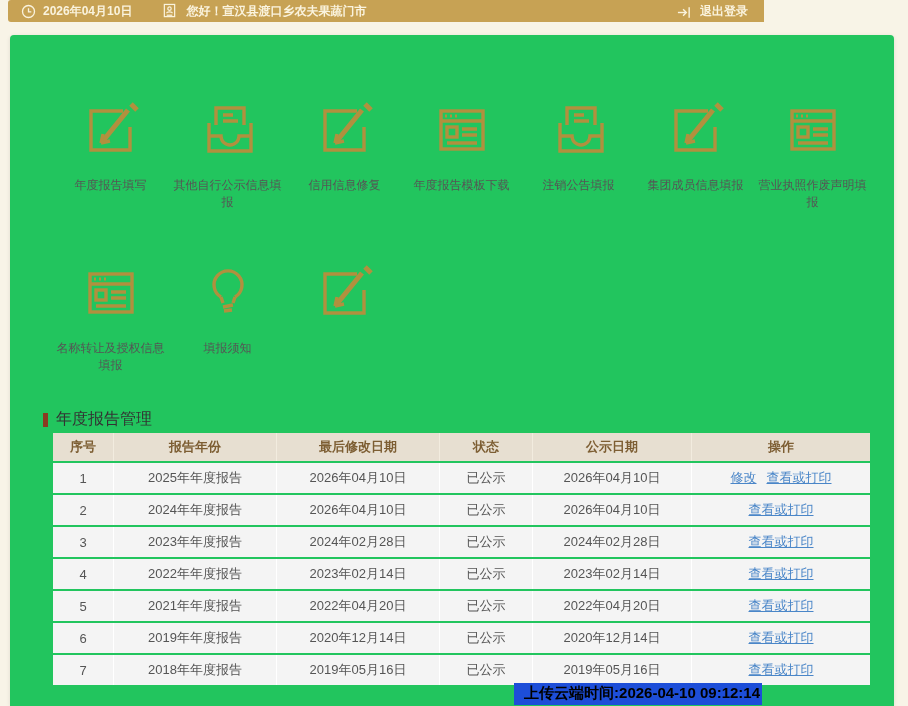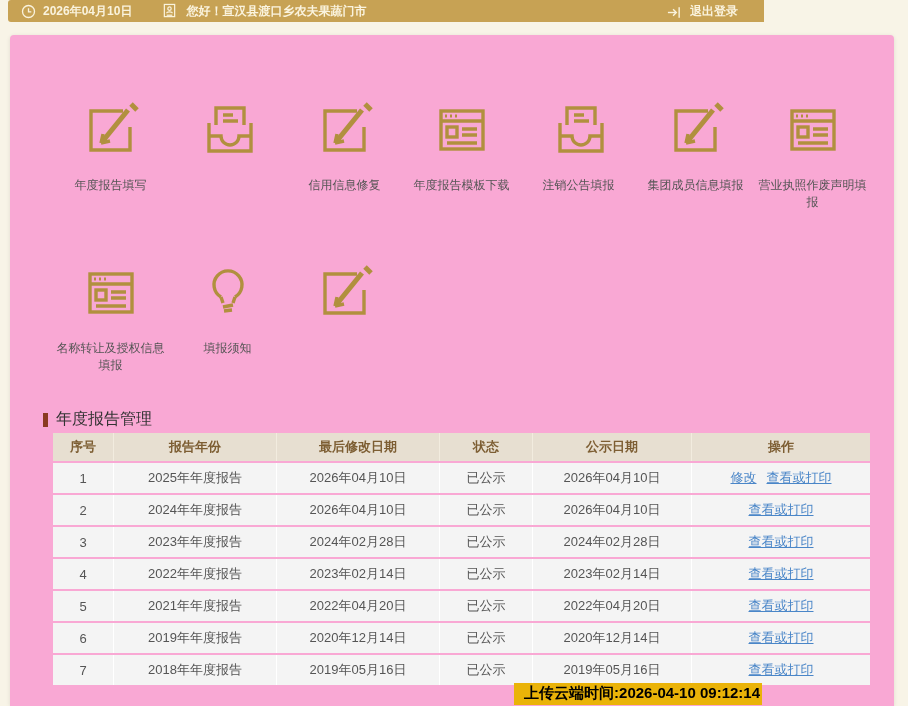--- a/index.html
+++ b/index.html
@@ -10,24 +10,24 @@
   
   .topbar { position:absolute; left:8px; right:0; top:0; height:22px; background:#c7a254;
             border-radius:3px 0 0 3px; display:flex; align-items:center; color:#faf3dd;
             font-size:12px; font-weight:bold; }
   .topbar svg { display:block; }
   .tb-clock { margin-left:13px; }
   .tb-date { margin-left:7px; }
   .tb-user { margin-left:30px; }
   .tb-greet { margin-left:9px; }
   .tb-spacer { flex:1; }
-  .tb-logout { display:flex; align-items:flex-end; gap:8px; margin-right:26px; cursor:pointer; }
-
-  
-  .card { position:absolute; left:10px; top:35px; width:884px; height:671px; background:#f9a8d4;
+  .tb-logout { display:flex; align-items:flex-end; gap:8px; margin-right:16px; cursor:pointer; }
+
+  
+  .card { position:absolute; left:10px; top:35px; width:884px; height:671px; background:#22c55e;
           border-radius:4px 4px 0 0; box-shadow:0 1px 4px rgba(0,0,0,0.10); }
 
   
   .menu { position:absolute; left:42px; top:63px; display:grid;
           grid-template-columns:repeat(7,117px); row-gap:50px; }
   .menu-item { display:flex; flex-direction:column; align-items:center; cursor:pointer; }
   .menu-icon { width:64px; height:64px; margin-bottom:15px; }
   .menu-label { font-size:12px; line-height:17px; color:#555; text-align:center; max-width:114px; }
 
   
@@ -40,21 +40,21 @@
   .report-table th { background:#e7dfd1; color:#7d5e33; font-size:13px; font-weight:bold; height:28px;
                      border-right:1px solid #f2ecdf; }
   .report-table th:last-child { border-right:none; }
   .report-table td { background:#f4f4f4; color:#555; font-size:13px; height:30px; text-align:center;
                      border-right:1px solid #ffffff; }
   .report-table td:last-child { border-right:none; }
   .c0{width:61px;} .c1{width:163px;} .c2{width:163px;} .c3{width:93px;} .c4{width:159px;font-family:Liberation Serif, serif;} .c5{width:178px;}
   a.tlink { color:#4a86c8; text-decoration:underline; cursor:pointer; margin:16px 5px; }
 
   
-  .footer-time { position:absolute; right:2px; bottom:1px; background:#eab308; padding:1px 2px 2px 10px;
+  .footer-time { position:absolute; right:2px; bottom:1px; background:#1d4ed8; padding:1px 2px 2px 10px;
                  font-size:15px; font-weight:600; color:#000; }
 </style>
 </head>
 <body>
 
 <svg width="0" height="0" style="position:absolute">
   <defs>
     <symbol id="ic-edit" viewBox="0 0 64 64">
       <g fill="none" stroke="#b1903e" stroke-width="3.4">
         <path d="M44 13 H12 V52 H51 V29"></path>
@@ -128,20 +128,21 @@
       <div class="menu-item">
         <svg class="menu-icon">
             <use href="#ic-edit"></use>
           </svg>
         <span class="menu-label">年度报告填写</span>
       </div>
       <div class="menu-item">
         <svg class="menu-icon">
             <use href="#ic-inbox"></use>
           </svg>
+        <span class="menu-label">其他自行公示信息填报</span>
       </div>
       <div class="menu-item">
         <svg class="menu-icon">
             <use href="#ic-edit"></use>
           </svg>
         <span class="menu-label">信用信息修复</span>
       </div>
       <div class="menu-item">
         <svg class="menu-icon">
             <use href="#ic-webpage"></use>

